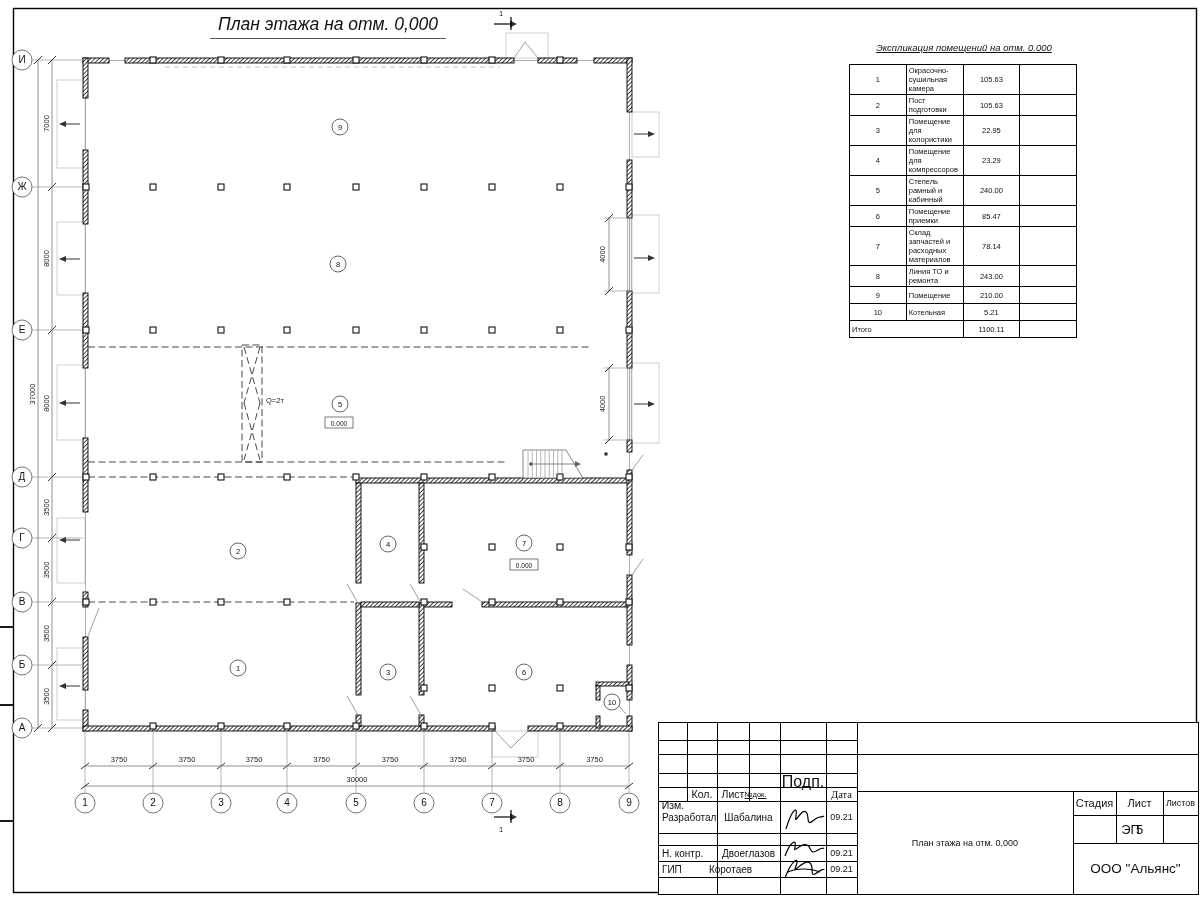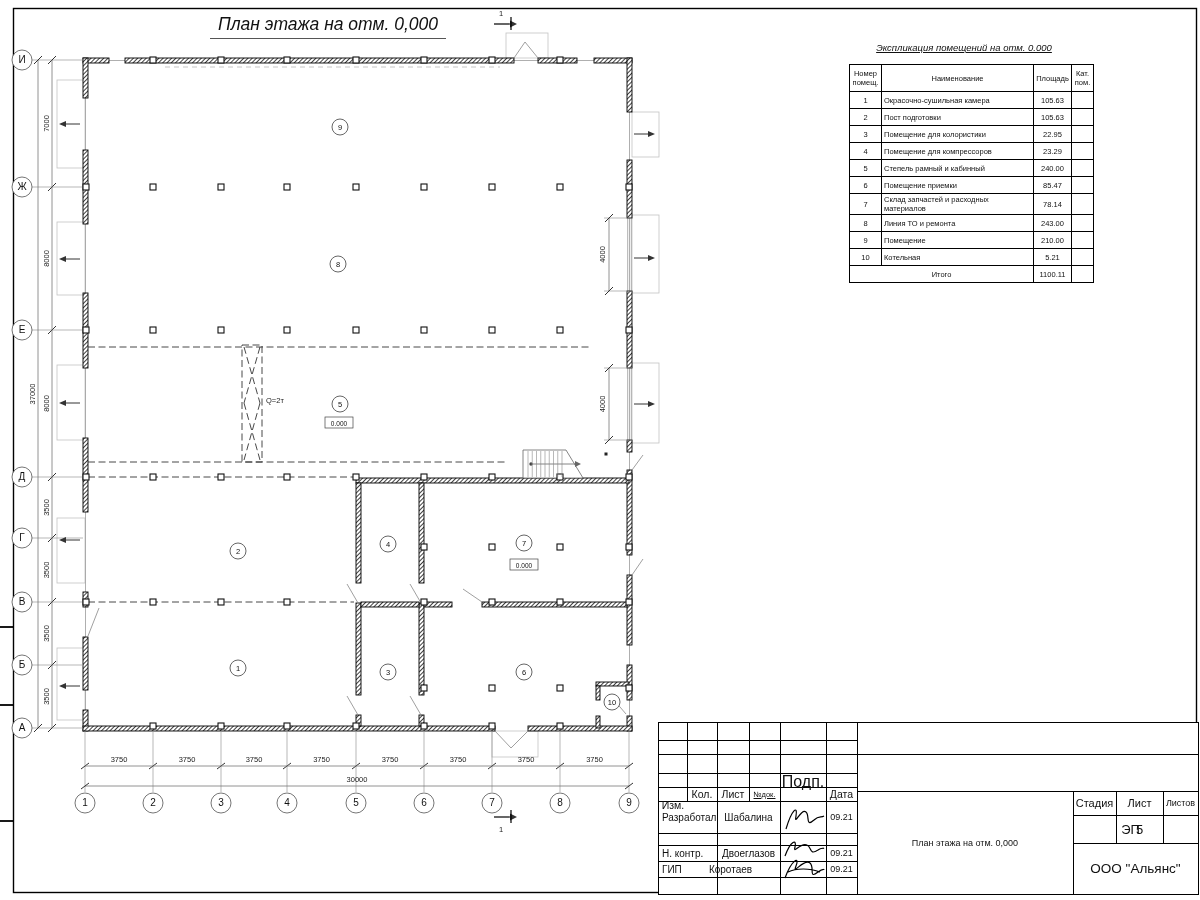--- a/index.html
+++ b/index.html
@@ -394,26 +394,20 @@
       <polygon points="648,255 655,258 648,261" class="arrowhd"></polygon>
       <line x1="634" y1="404" x2="648" y2="404" class="arrowln"></line>
       <polygon points="648,401 655,404 648,407" class="arrowhd"></polygon>
     </svg>
 
   <div class="main-title">План этажа на отм. 0,000</div>
   <div class="sched-title">Экспликация помещений на отм. 0.000</div>
 
   <table class="sched">
     <tbody id="schedbody">
-      <tr class="hd">
-        <td style="width:27px">Номер помещ.</td>
-        <td style="width:147px">Наименование</td>
-        <td style="width:33px">Площадь</td>
-        <td style="width:17px">Кат. пом.</td>
-      </tr>
     <tr class="dr">
           <td class="c">1</td>
           <td class="nm">Окрасочно-сушильная камера</td>
           <td class="c">105.63</td>
           <td class="c"></td>
         </tr>
         <tr class="dr">
           <td class="c">2</td>
           <td class="nm">Пост подготовки</td>
           <td class="c">105.63</td>
@@ -461,21 +455,21 @@
           <td class="c">210.00</td>
           <td class="c"></td>
         </tr>
         <tr class="dr">
           <td class="c">10</td>
           <td class="nm">Котельная</td>
           <td class="c">5.21</td>
           <td class="c"></td>
         </tr>
         <tr>
-          <td colspan="2" style="text-align:center;height:14px;">Итого</td>
+          <td colspan="2" style="text-align:left;height:14px;">Итого</td>
           <td class="c">1100.11</td>
           <td></td>
         </tr>
       </tbody>
   </table>
 
   <div class="tb" id="titleblock">
     <div class="tbc" style="left:414px;top:68px;width:43px;height:24px;font-size:11px;">Стадия</div>
     <div class="tbc" style="left:457px;top:68px;width:47px;height:24px;font-size:11px;">Лист</div>
     <div class="tbc" style="left:504px;top:68px;width:35px;height:24px;font-size:9px;">Листов</div>
@@ -510,23 +504,23 @@
       <div class="tbl" style="left: 0px; top: 110px; width: 198px; height: 1px;"></div>
       <div class="tbl" style="left: 0px; top: 122px; width: 198px; height: 1px;"></div>
       <div class="tbl" style="left: 0px; top: 138px; width: 198px; height: 1px;"></div>
       <div class="tbl" style="left: 0px; top: 154px; width: 198px; height: 1px;"></div>
       <div class="tbl" style="left: 198px; top: 68px; width: 341px; height: 1px;"></div>
       <div class="tbl" style="left: 414px; top: 92px; width: 125px; height: 1px;"></div>
       <div class="tbl" style="left: 414px; top: 120px; width: 125px; height: 1px;"></div>
       <div class="tbc" style="left: 0px; top: 75px; width: 28px; height: 14px; font-size: 10.5px;">Изм.</div>
       <div class="tbc" style="left: 28px; top: 64px; width: 30px; height: 14px; font-size: 10.5px;">Кол.</div>
       <div class="tbc" style="left: 58px; top: 64px; width: 32px; height: 14px; font-size: 10.5px;">Лист</div>
-      <div class="tbc" style="left: 90px; top: 64px; width: 31px; height: 14px; font-size: 7.5px; text-decoration: underline;">№док.</div>
+      <div class="tbc" style="left: 81px; top: 64px; width: 31px; height: 14px; font-size: 7.5px; text-decoration: underline;">№док.</div>
       <div class="tbc" style="left: 121px; top: 52px; width: 46px; height: 14px; font-size: 16px;">Подп.</div>
-      <div class="tbc" style="left: 167px; top: 64px; width: 31px; height: 14px; font-size: 10.5px;">Дата</div>
+      <div class="tbc" style="left: 167px; top: 64px; width: 31px; height: 14px; font-size: 10.5px; font-family: Liberation Serif, serif;">Дата</div>
       <div class="tbc left" style="left: 0px; top: 78px; width: 58px; height: 32px; font-size: 10px; padding-left: 3px; box-sizing: border-box;">Разработал</div>
       <div class="tbc" style="left: 58px; top: 78px; width: 63px; height: 32px; font-size: 10px;">Шабалина</div>
       <div class="tbc" style="left: 167px; top: 78px; width: 31px; height: 32px; font-size: 9px;">09.21</div>
       <div class="tbc left" style="left: 0px; top: 122px; width: 58px; height: 16px; font-size: 10px; padding-left: 3px; box-sizing: border-box;">Н. контр.</div>
       <div class="tbc" style="left: 58px; top: 122px; width: 63px; height: 16px; font-size: 10px;">Двоеглазов</div>
       <div class="tbc" style="left: 167px; top: 122px; width: 31px; height: 16px; font-size: 9px;">09.21</div>
       <div class="tbc left" style="left: 0px; top: 138px; width: 58px; height: 16px; font-size: 10px; padding-left: 3px; box-sizing: border-box;">ГИП</div>
       <div class="tbc" style="left: 40px; top: 138px; width: 63px; height: 16px; font-size: 10px;">Коротаев</div>
       <div class="tbc" style="left: 167px; top: 138px; width: 31px; height: 16px; font-size: 9px;">09.21</div>
     </div>

